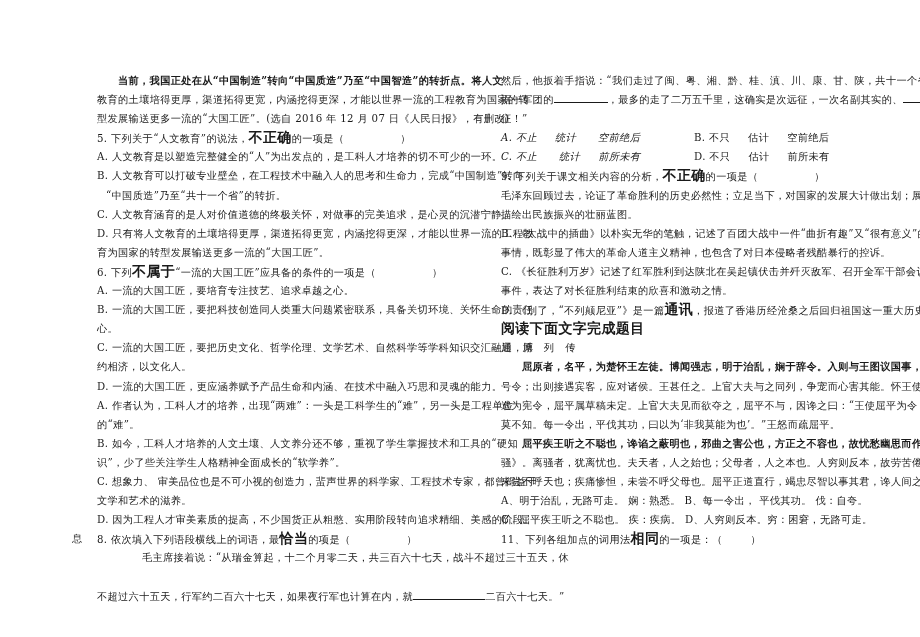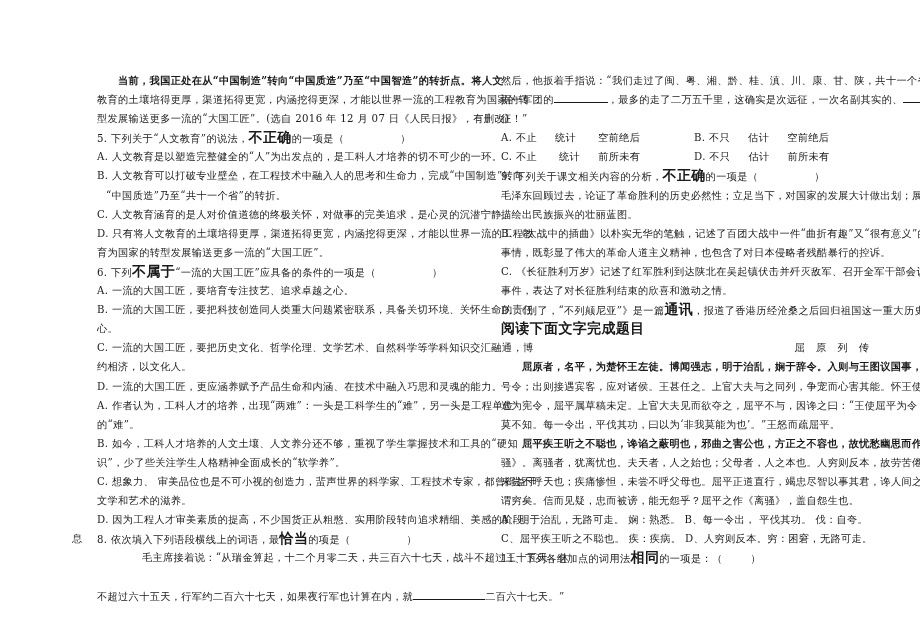--- a/index.html
+++ b/index.html
@@ -14,24 +14,24 @@
   .line { white-space: nowrap; height: 19.1px; }
   .indent { padding-left: 21px; font-weight: bold; }
   .indent3 { padding-left: 45px; }
   .hang { padding-left: 9px; }
   b, .bold { font-family: "DejaVu Sans", "Liberation Sans", sans-serif; font-weight: bold; font-size: 14px; }
   .blank { display: inline-block; border-bottom: 1px solid #1a1a1a; height: 11px; vertical-align: baseline; }
   .blank-long { width: 72px; }
   .blank-mid { width: 54px; }
   .blank-mid2 { width: 60px; }
   .opt { display: inline-block; }
-  .opt-a { width: 193px; }
+  .opt-a { width: 193px; font-style: italic; }
   .gap { display: inline-block; width: 18px; }
   .gap2 { display: inline-block; width: 22px; }
-  .title-center { text-align: right; letter-spacing: 4px; }
+  .title-center { text-align: left; letter-spacing: 4px; }
   .outdent { position: absolute; left: 72px; top: 532px; font-size: 10.2px; }
   .paren { display: inline-block; width: 56px; }
   .paren-s { display: inline-block; width: 42px; }
   .paren-xs { display: inline-block; width: 28px; }
 </style>
 </head>
 <body>
 
 <div class="col col-left">
   <div class="line indent">当前，我国正处在从“中国制造”转向“中国质造”乃至“中国智造”的转折点。将人文</div>
@@ -107,21 +107,20 @@
   <div class="line bold">阅读下面文字完成题目</div>
   <div class="line title-center">屈 原 列 传</div>
 
   <div class="line indent">屈原者，名平，为楚怀王左徒。博闻强志，明于治乱，娴于辞令。入则与王图议国事，以出</div>
   <div class="line">号令；出则接遇宾客，应对诸侯。王甚任之。上官大夫与之同列，争宠而心害其能。怀王使屈原</div>
   <div class="line">造为宪令，屈平属草稿未定。上官大夫见而欲夺之，屈平不与，因谗之曰：“王使屈平为令，众</div>
   <div class="line">莫不知。每一令出，平伐其功，曰以为‘非我莫能为也’。”王怒而疏屈平。</div>
   <div class="line indent">屈平疾王听之不聪也，谗谄之蔽明也，邪曲之害公也，方正之不容也，故忧愁幽思而作《离</div>
   <div class="line">骚》。离骚者，犹离忧也。夫天者，人之始也；父母者，人之本也。人穷则反本，故劳苦倦极，</div>
   <div class="line">未尝不呼天也；疾痛惨怛，未尝不呼父母也。屈平正道直行，竭忠尽智以事其君，谗人间之，可</div>
-  <div class="line">谓穷矣。信而见疑，忠而被谤，能无怨乎？屈平之作《离骚》，盖自怨生也。</div>
 
   <div class="line">A、明于治乱，无路可走。  娴：熟悉。   B、每一令出，  平伐其功。  伐：自夸。</div>
   <div class="line">C、屈平疾王听之不聪也。  疾：疾病。   D、人穷则反本。穷：困窘，无路可走。</div>
 
   <div class="line">
     <span>11、下列各组加点的词用法</span><b>相同</b><span>的一项是：（</span><span class="paren-xs"></span><span>）</span>
   </div>
 </div>
 
 </body></html>

